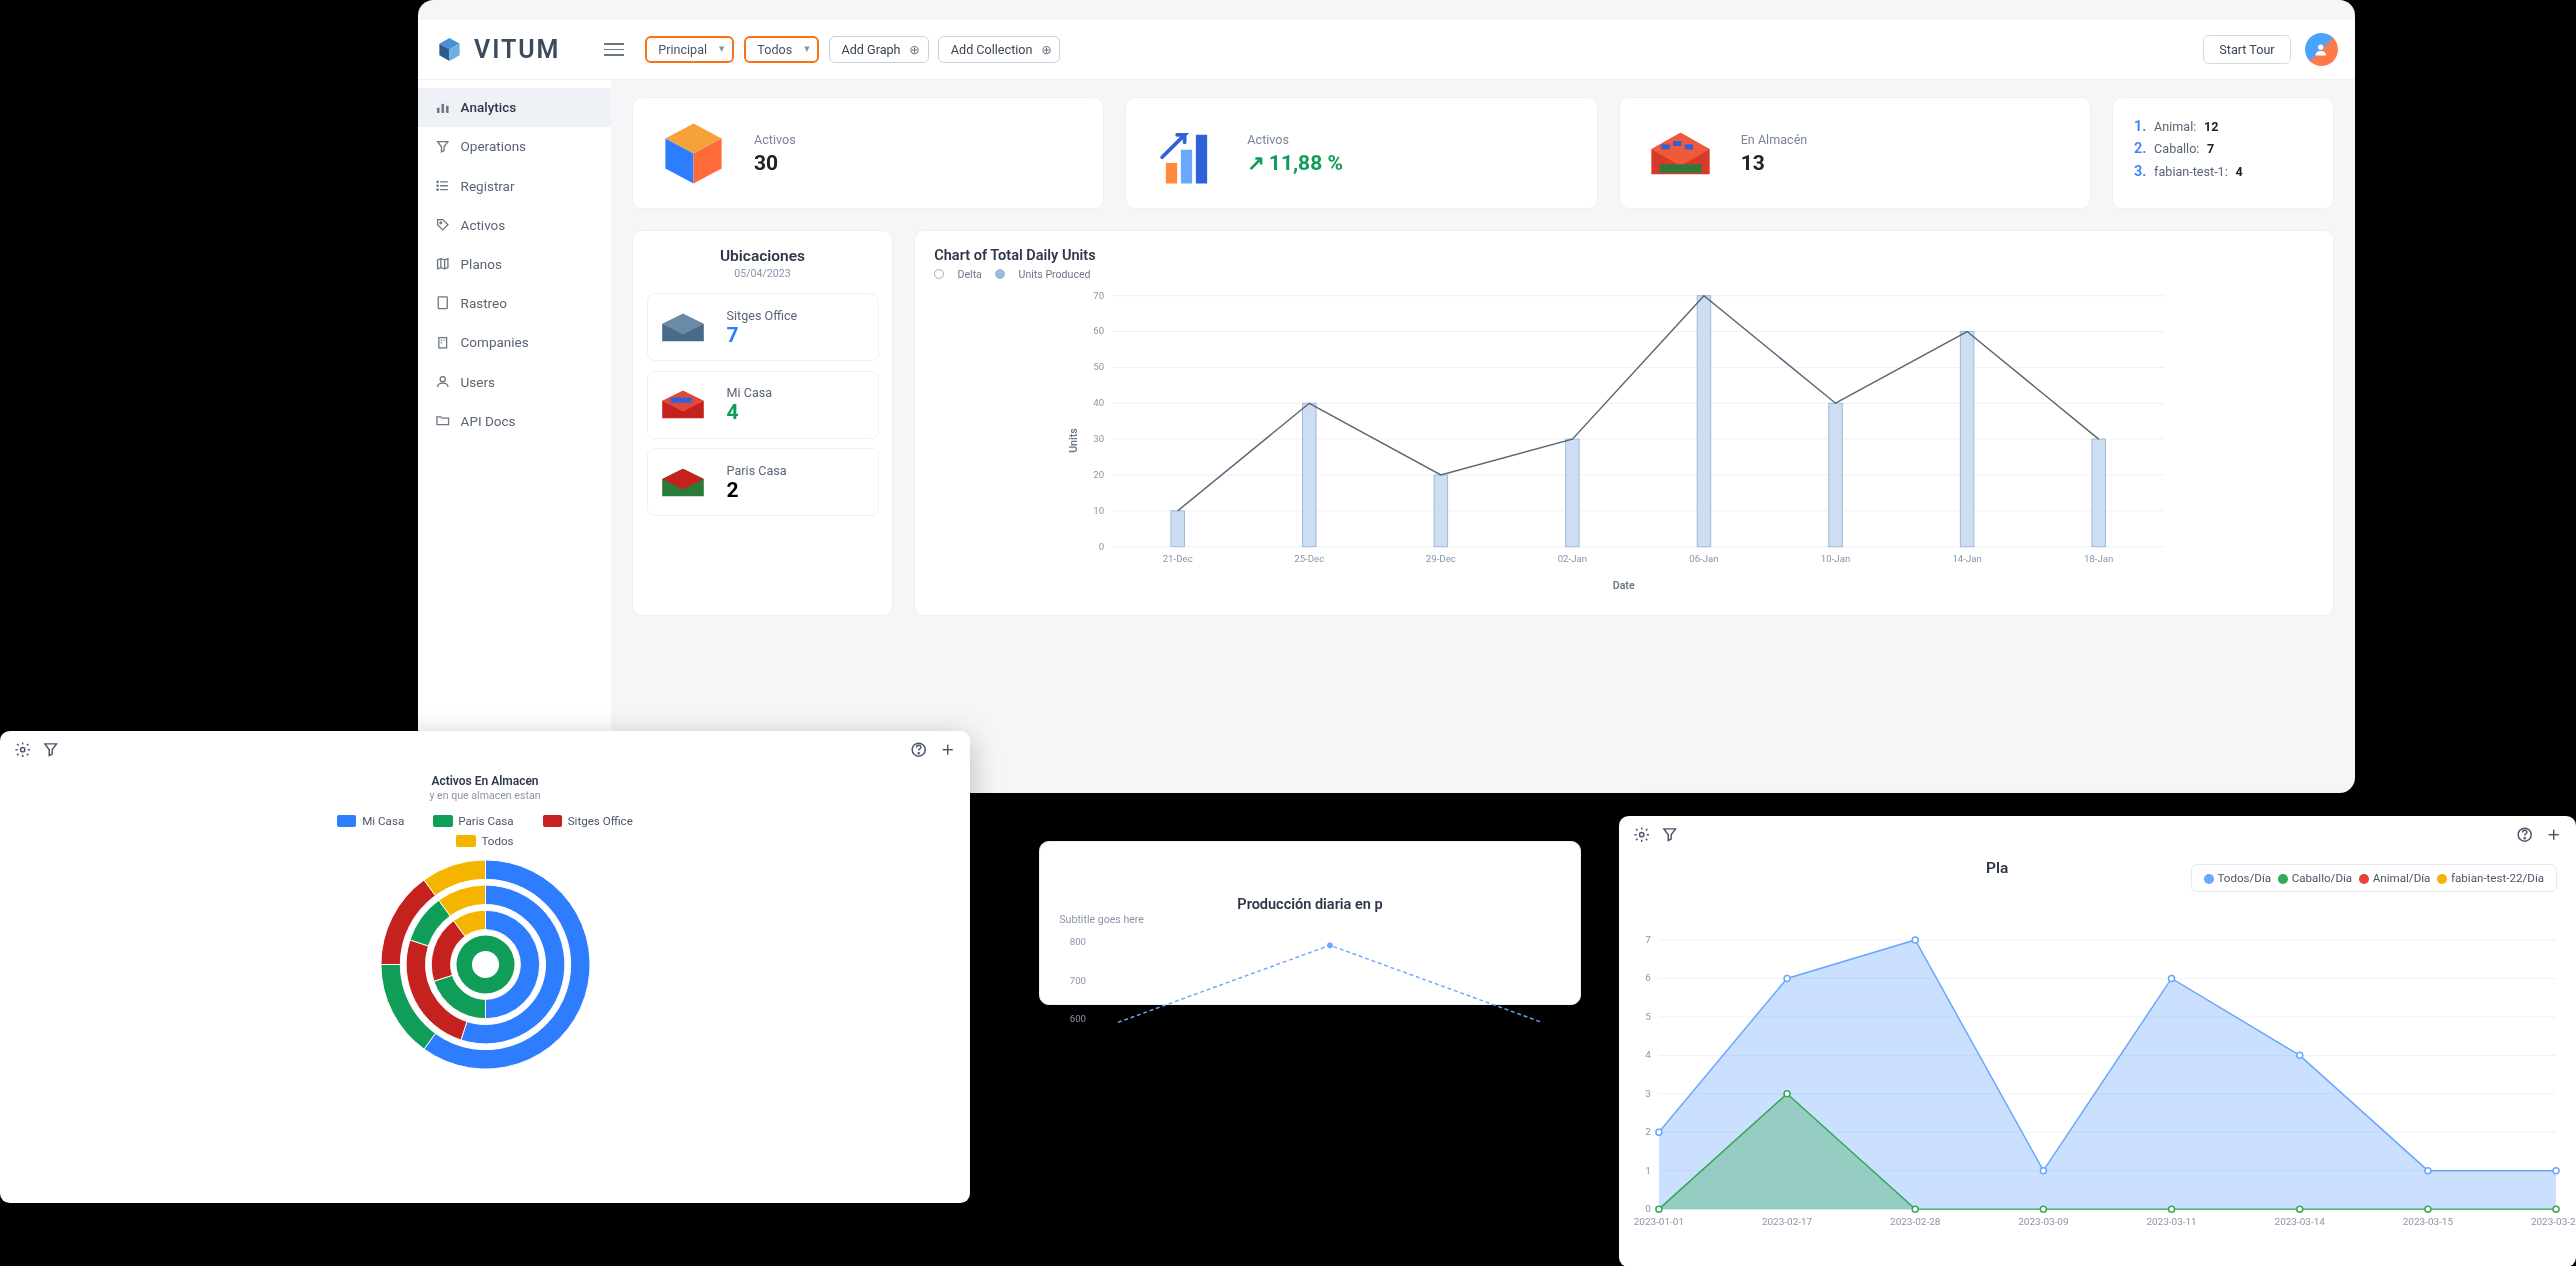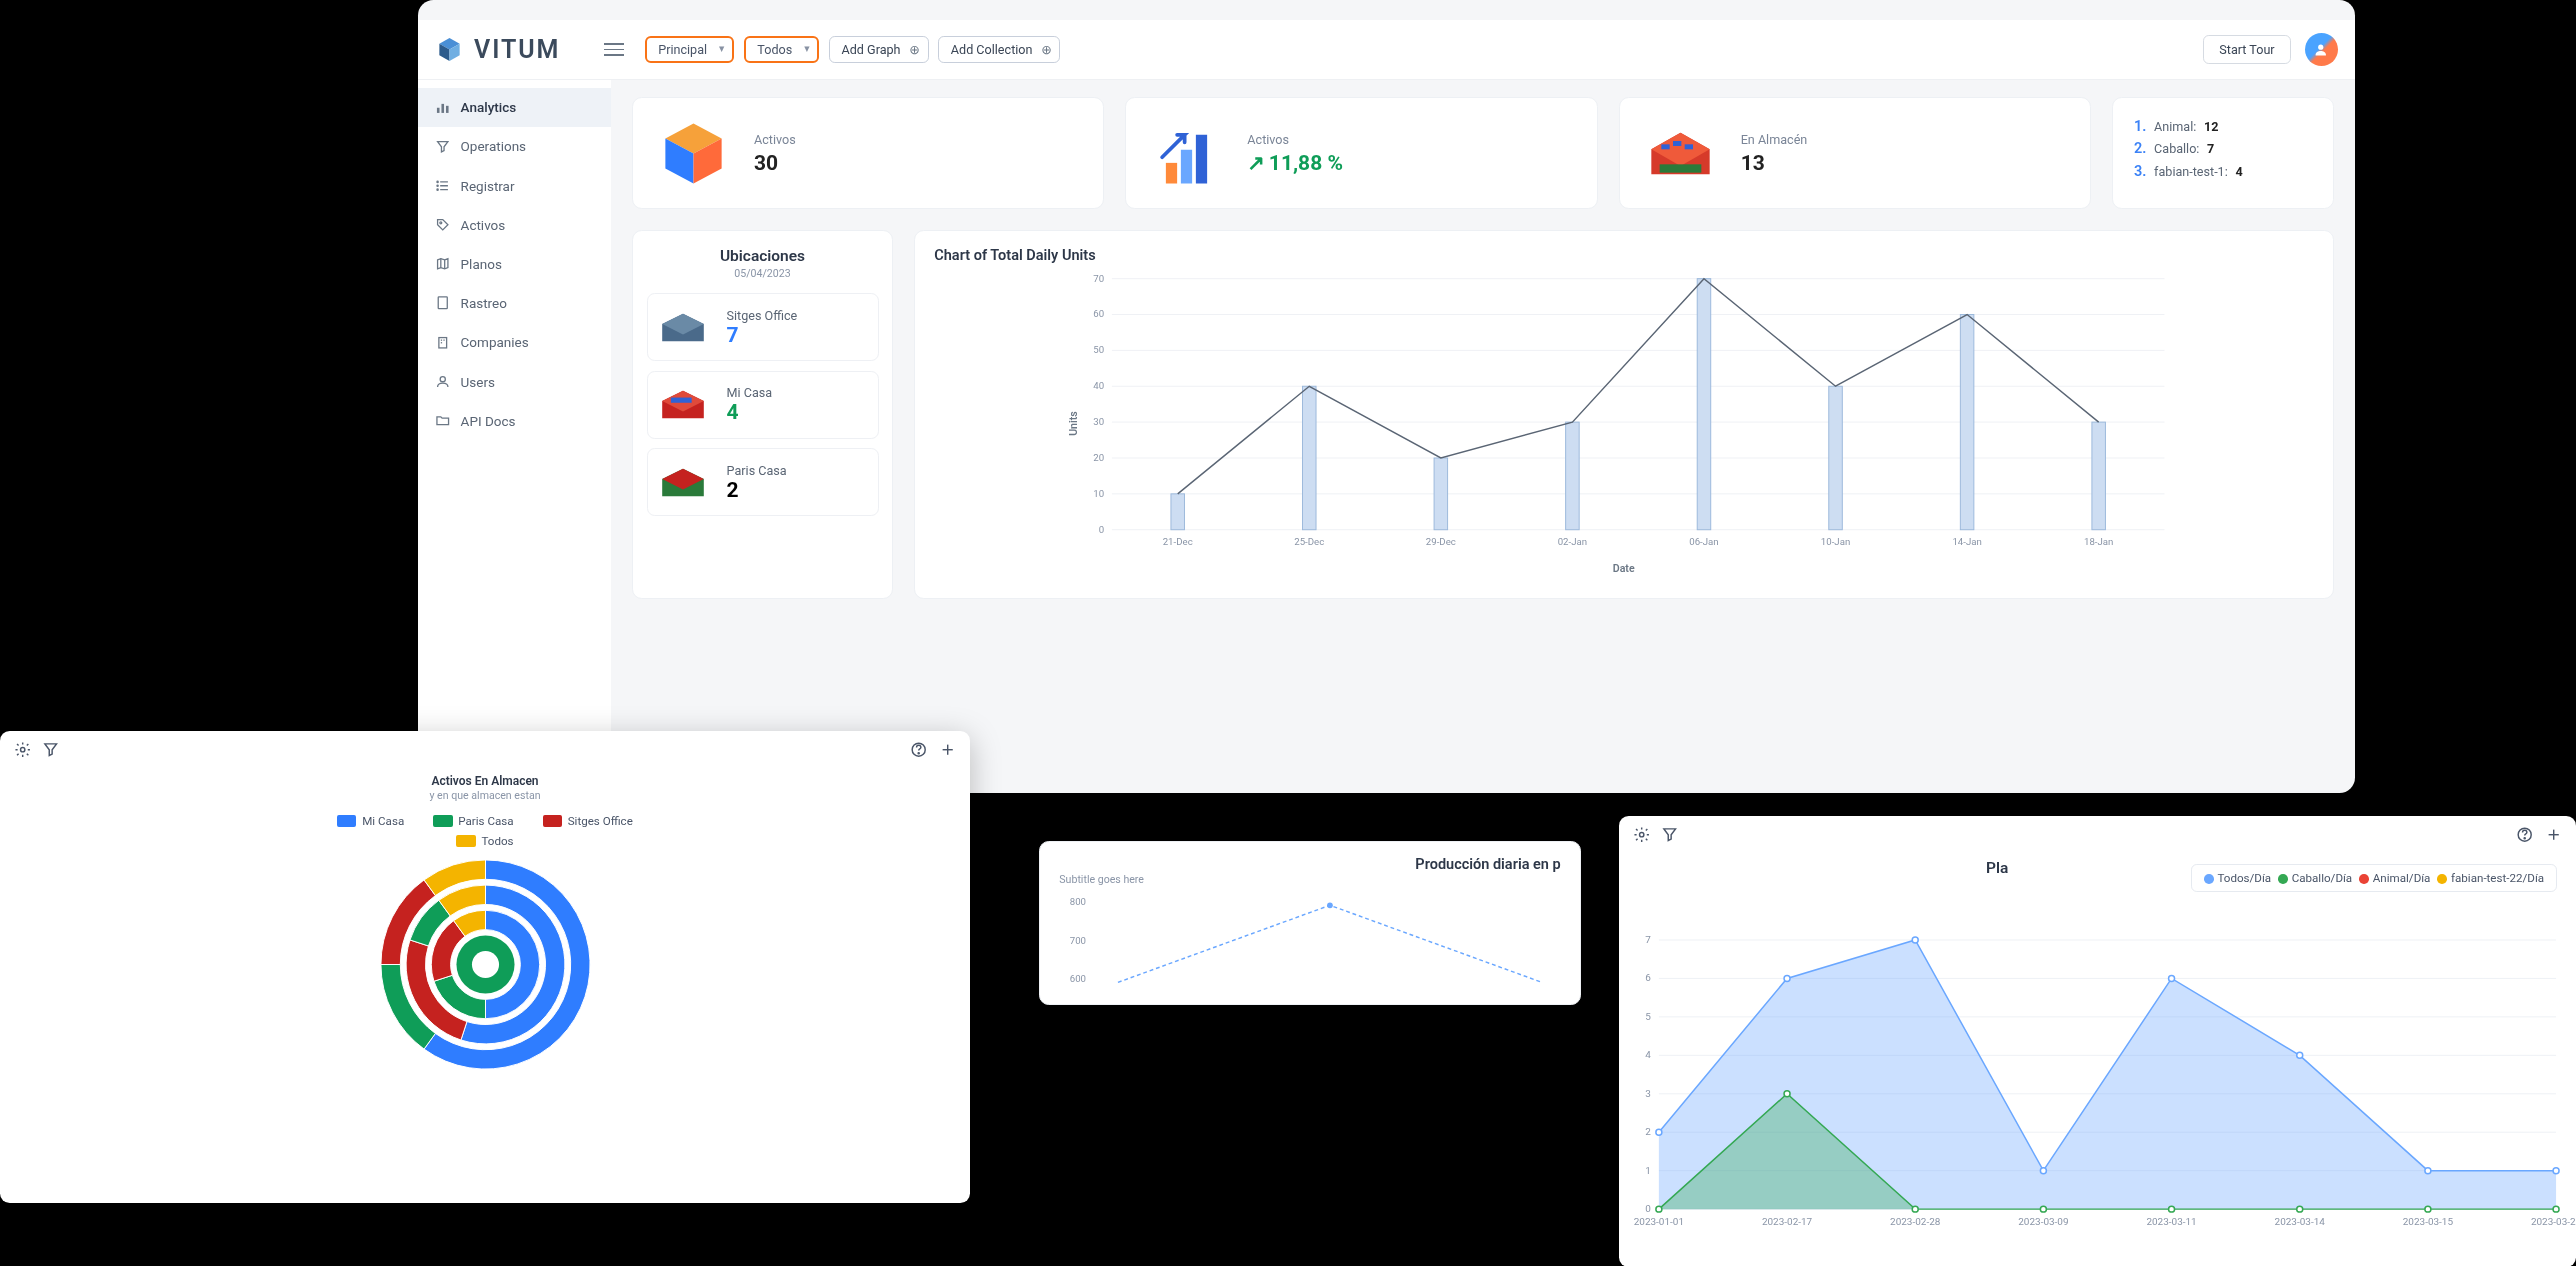--- a/index.html
+++ b/index.html
@@ -99,21 +99,21 @@
 
   
   .popup-area { left: 1619px; top: 816px; width: 957px; height: 451px; }
   .area-legend-box { position: absolute; right: 19.3px; top: 48px; background: #fff; border: 1px solid #e6eaf0; border-radius: 5.8px; padding: 5.8px 11.6px; font-size: 11.6px; color: #4a5568; display: flex; gap: 7px; z-index: 2; margin-left: 48px; }
   .area-legend-box .dot { width: 9.7px; height: 9.7px; border-radius: 50%; display: inline-block; margin-right: 3.9px; vertical-align: middle; }
   .area-title { position: absolute; left: 367px; top: 43px; font-size: 15.5px; font-weight: 600; color: #2d3748; }
   .area-svg { width: 100%; height: 329px; margin-top: 72px; }
 
   
   .prod-stub { position: absolute; left: 1039px; top: 841px; width: 542px; height: 164px; background: #fff; border-radius: 9.7px; border: 1px solid #edf0f4; padding: 13.5px 19.3px; }
-  .prod-title { text-align: right; font-size: 14.5px; font-weight: 600; color: #2d3748; }
+  .prod-title { text-align: center; font-size: 14.5px; font-weight: 600; color: #2d3748; margin-top: 40px; }
   .prod-sub { text-align: left; font-size: 10.6px; color: #8a95a7; }
 
   text.axis { font-size: 10px; fill: #8a95a7; }
   text.axis-b { font-size: 11px; fill: #6b7785; }
   line.grid { stroke: #eef1f5; stroke-width: 1; }
 </style>
 </head>
 <body>
 
 <div class="dashboard">
@@ -308,20 +308,26 @@
               </svg>
             <div>
                 <div class="loc-label">Paris Casa</div>
                 <div class="loc-val">2</div>
               </div>
           </div>
         </div>
 
         <div class="chart-card">
           <div class="chart-title">Chart of Total Daily Units</div>
+          <div class="chart-legend-top">
+            <span class="legend-dot"></span>
+              <span>Delta</span>
+            <span class="legend-dot fill"></span>
+              <span>Units Produced</span>
+          </div>
           <svg class="daily-chart" id="daily-chart-svg" viewBox="0 0 1160 320">
               <line class="grid" x1="50" y1="270" x2="1140" y2="270"></line>
               <text class="axis" x="42" y="273" text-anchor="end">0</text>
               <line class="grid" x1="50" y1="232.85714285714286" x2="1140" y2="232.85714285714286"></line>
               <text class="axis" x="42" y="235.85714285714286" text-anchor="end">10</text>
               <line class="grid" x1="50" y1="195.71428571428572" x2="1140" y2="195.71428571428572"></line>
               <text class="axis" x="42" y="198.71428571428572" text-anchor="end">20</text>
               <line class="grid" x1="50" y1="158.57142857142856" x2="1140" y2="158.57142857142856"></line>
               <text class="axis" x="42" y="161.57142857142856" text-anchor="end">30</text>
               <line class="grid" x1="50" y1="121.42857142857143" x2="1140" y2="121.42857142857143"></line>

